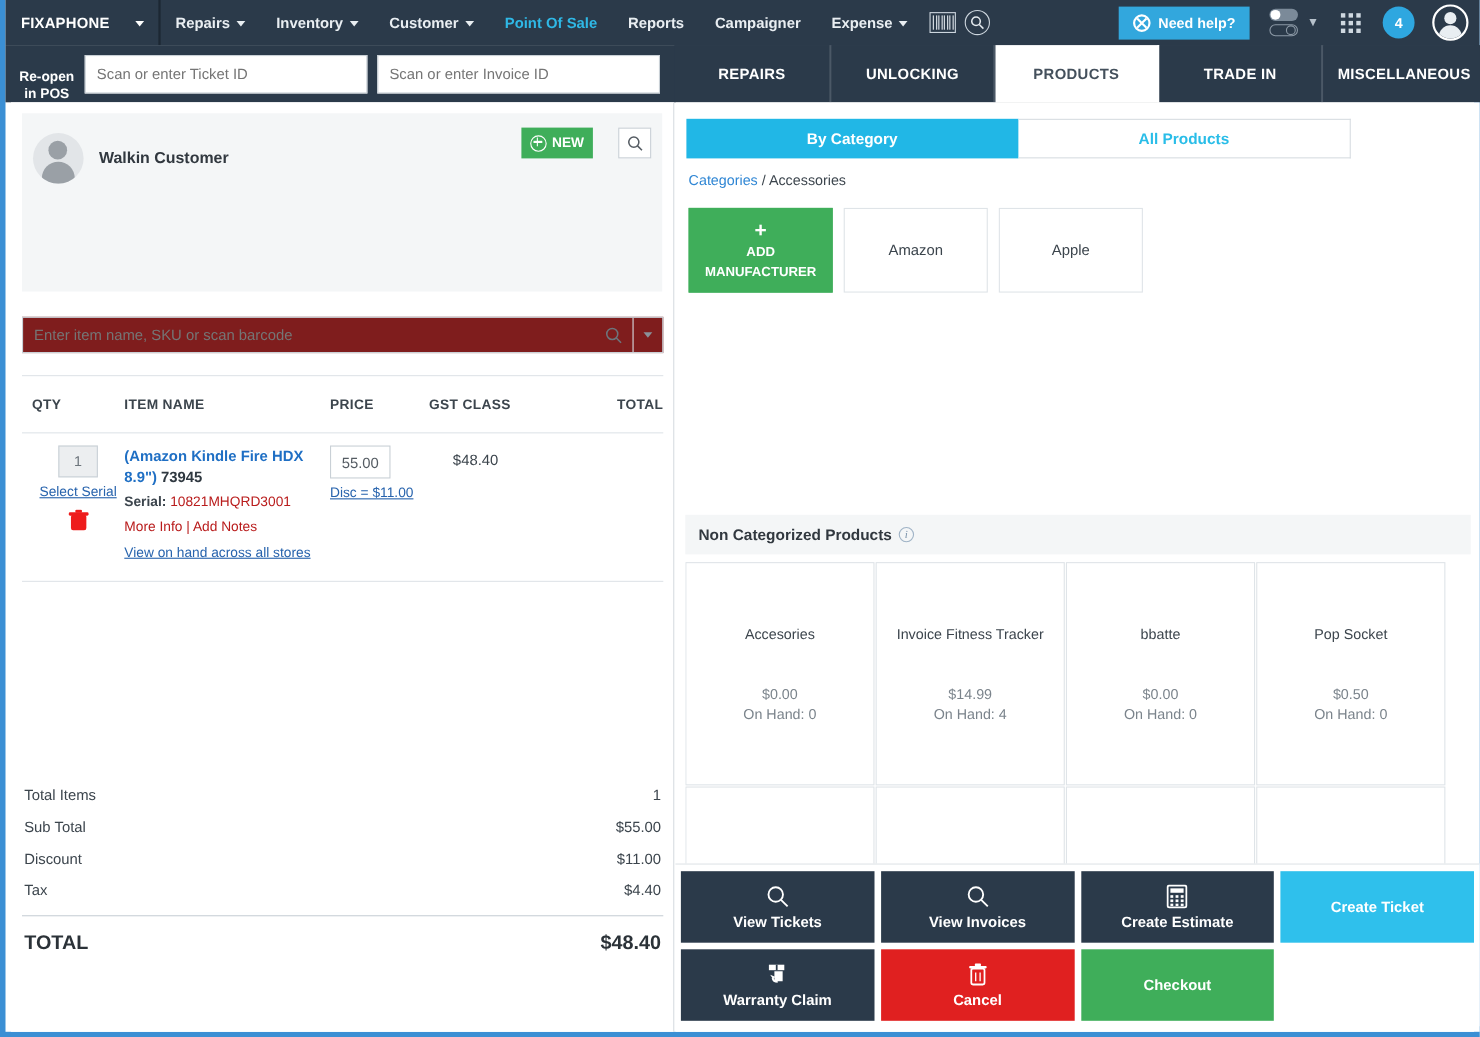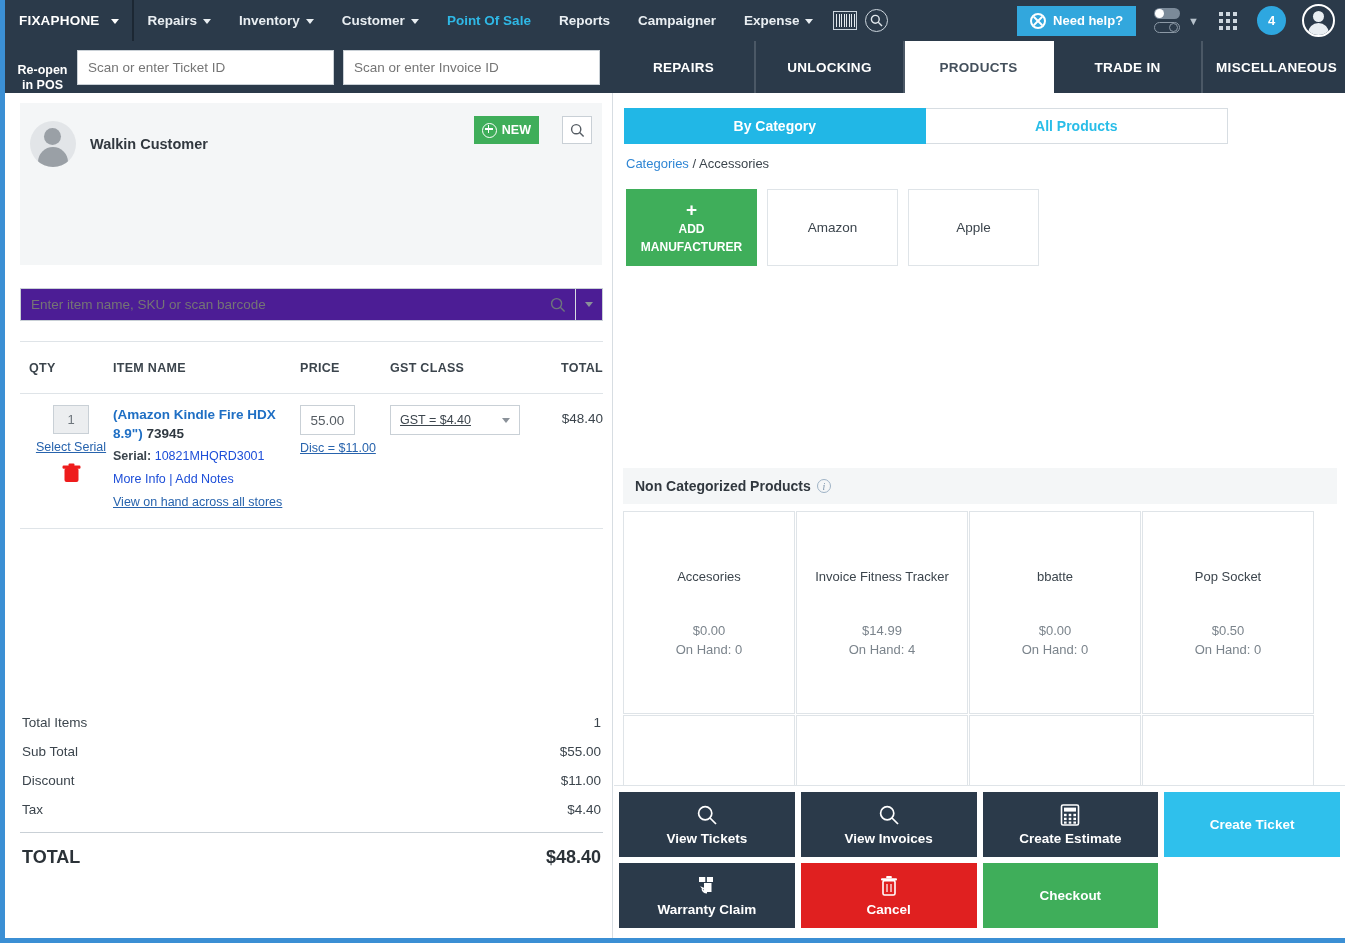--- a/index.html
+++ b/index.html
@@ -20,21 +20,21 @@
   }
 
   
   .topnav {
     position: absolute; left: 0; top: 0;
     width: 1340px; height: 41px;
     background: #2b3a4a;
     display: flex; align-items: stretch;
   }
   .brand {
-    display: flex; align-items: center; gap: 11px;
+    display: flex; align-items: center; gap: 23px;
     padding: 0 13px 0 14px;
     color: #ffffff; font-size: 13.5px; font-weight: bold;
     letter-spacing: .2px;
     border-right: 2px solid #1c2733;
     cursor: pointer;
   }
   .navitem {
     display: flex; align-items: center; gap: 6px;
     padding: 0 14px;
     color: #e9eef2; font-size: 13.5px; font-weight: bold;
@@ -172,21 +172,21 @@
   }
   .plus-circle::before { width: 8px; height: 1.8px; left: 1.7px; top: 4.8px; }
   .plus-circle::after { width: 1.8px; height: 8px; left: 4.8px; top: 1.7px; }
   .btn-cust-search {
     position: absolute; right: 10px; top: 13px;
     width: 30px; height: 28px; border: 1px solid #c9d0d6; background: #fff;
     display: flex; align-items: center; justify-content: center; cursor: pointer;
   }
   .item-search-wrap {
     position: absolute; left: 10px; top: 195px; width: 583px; height: 33px;
-    border: 1px solid #c9d0d6; display: flex; align-items: center; background: #4c1d95;
+    border: 1px solid #c9d0d6; display: flex; align-items: center; background: #7f1d1d;
   }
   .item-search-wrap input {
     flex: 1; border: 0; outline: none; font-size: 13.5px; color: #8d9499;
     padding: 0 10px; height: 100%; font-family: "Liberation Sans", sans-serif;
     background: transparent;
   }
   .item-search-wrap .s-ic { width: 34px; display:flex; align-items:center; justify-content:center; cursor:pointer;}
   .item-search-wrap .divider { width: 1px; height: 100%; background: #d7dde2; }
   .item-search-wrap .d-ic { width: 26px; display:flex; align-items:center; justify-content:center; cursor:pointer;}
 
@@ -209,21 +209,21 @@
   }
   .select-serial {
     display: block; text-align: center; color: #2763ad; font-size: 12.5px;
     text-decoration: underline; margin-top: 6px; cursor: pointer;
   }
   .trash-red { margin: 9px auto 0 auto; width: 19px; display: block; cursor: pointer; }
   .item-title { color: #1f6fc4; font-size: 13.5px; font-weight: bold; line-height: 19px; cursor: pointer; }
   .item-title .sku { color: #2f3840; }
   .item-meta { font-size: 12.5px; color: #3c454d; margin-top: 4px; line-height: 19px; }
   .item-meta .lbl { font-weight: bold; }
-  .item-meta .soft { color: #1d4ed8; }
+  .item-meta .soft { color: #b91c1c; }
   .link-ul { color: #2763ad; text-decoration: underline; cursor: pointer; }
   .price-box {
     width: 55px; height: 30px; border: 1px solid #c9d0d6; background: #fff;
     display: flex; align-items: center; justify-content: center;
     font-size: 13.5px; color: #555c63;
   }
   .disc-link { display:block; margin-top: 6px; color: #2763ad; font-size: 12.5px; text-decoration: underline; cursor:pointer;}
   .gst-select {
     width: 130px; height: 30px; border: 1px solid #c9d0d6; background: #fff;
     display: flex; align-items: center; justify-content: space-between;
@@ -493,26 +493,20 @@
           <div class="item-meta">
             <span class="link-ul">View on hand across all stores</span>
           </div>
         </div>
 
         <div class="c-price">
           <div class="price-box">55.00</div>
           <span class="disc-link">Disc = $11.00</span>
         </div>
 
-        <div class="c-gst">
-          <div class="gst-select">
-            <span class="v">GST = $4.40</span>
-            <span class="tri-down"></span>
-          </div>
-        </div>
 
         <div class="c-total row-total">$48.40</div>
       </div>
     </div>
 
     <div class="totals">
       <div class="totline">
         <span>Total Items</span>
         <span>1</span>
       </div>

